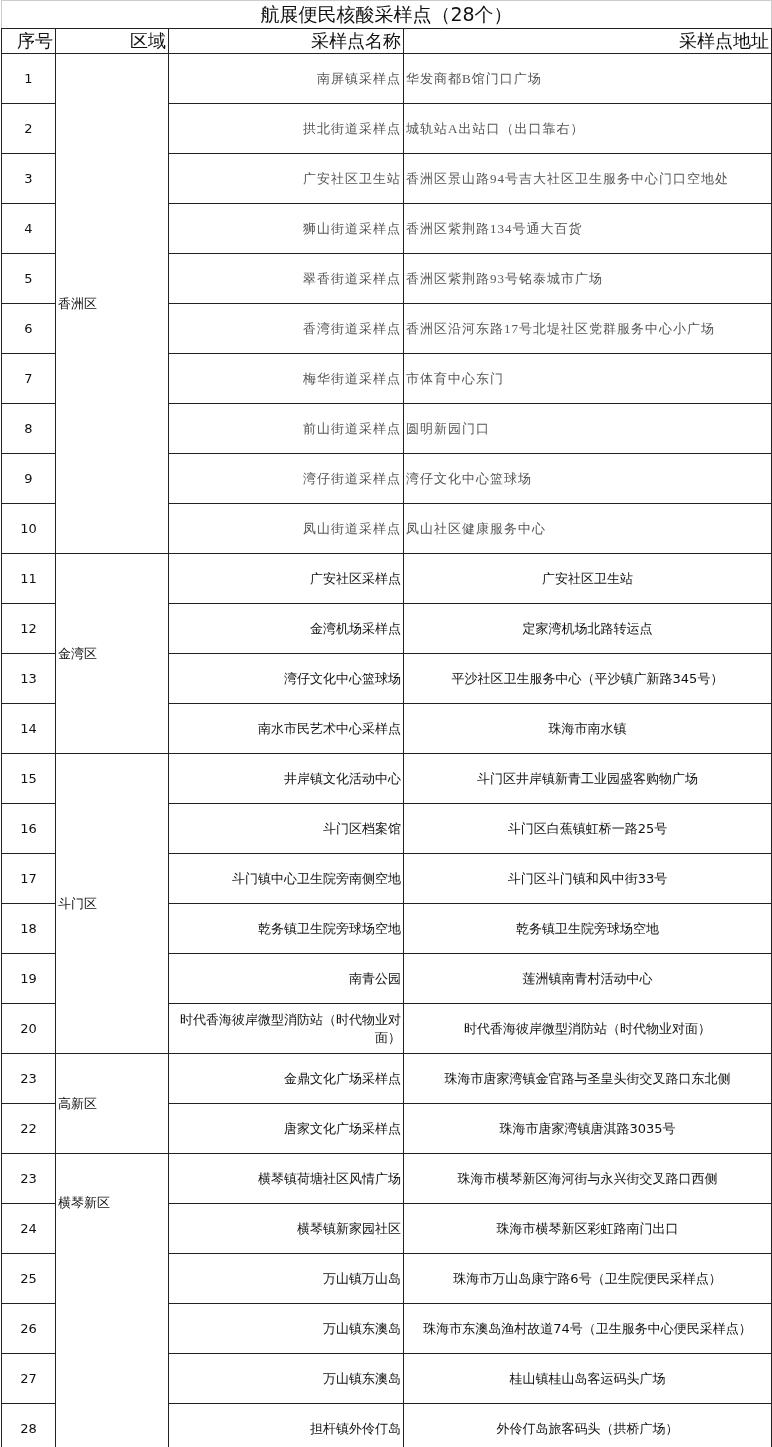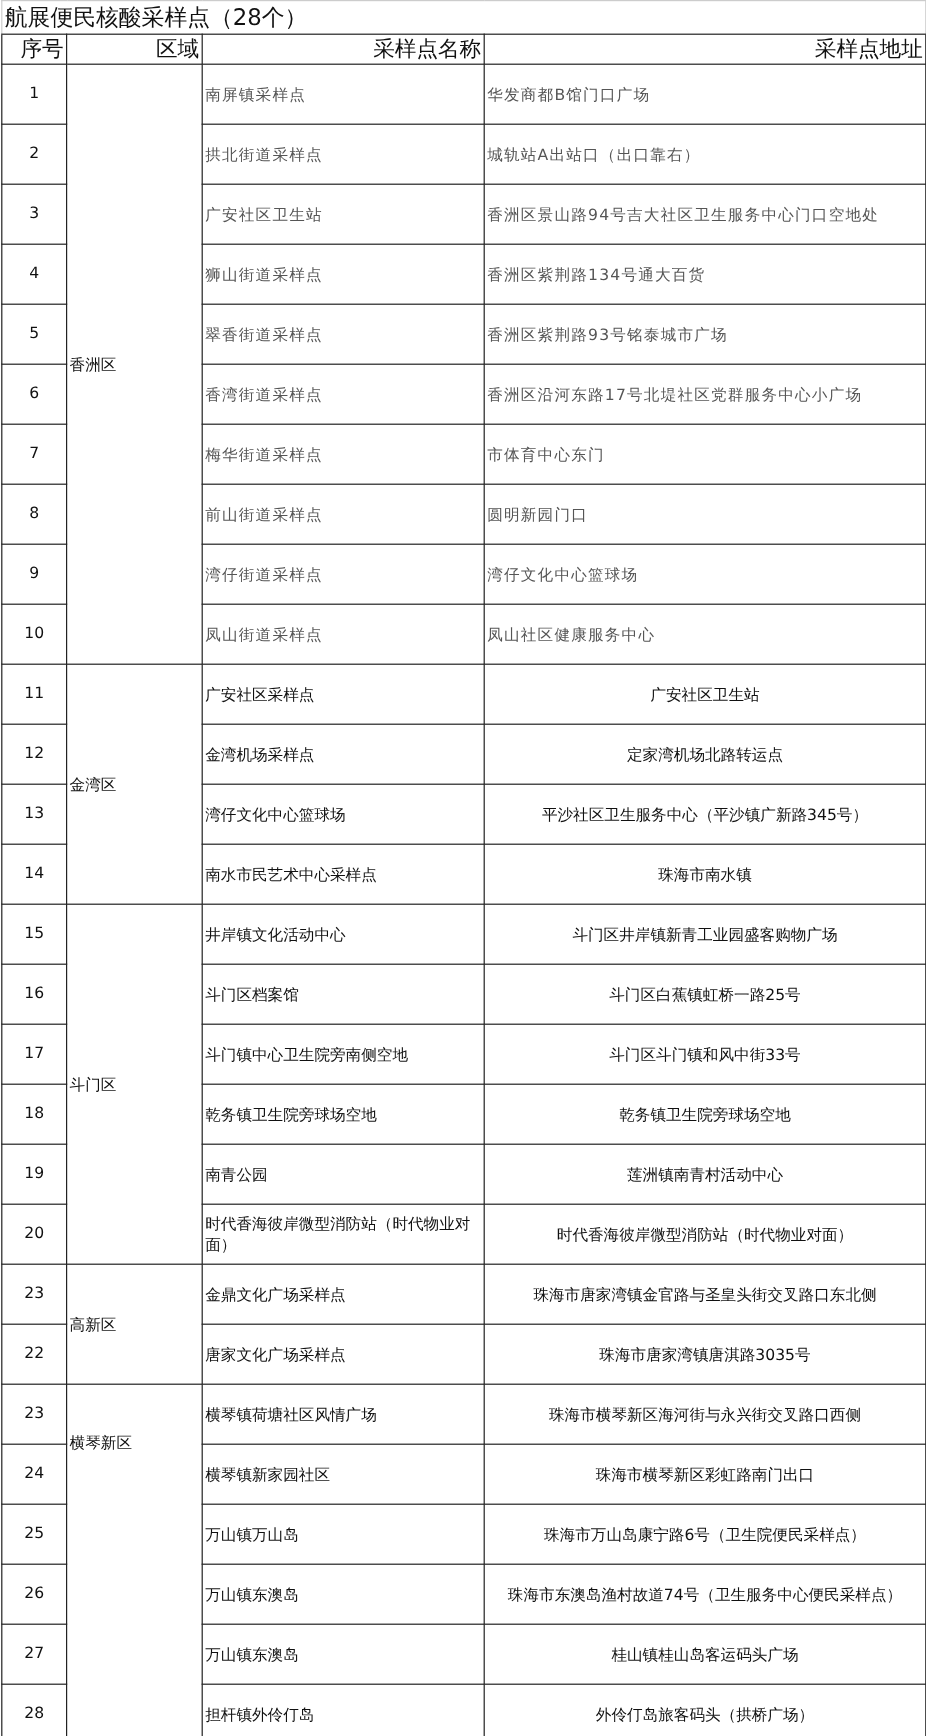--- a/index.html
+++ b/index.html
@@ -1,27 +1,27 @@
 <!DOCTYPE html>
 <html><head>
 <meta charset="utf-8">
 <style>
   html, body { margin:0; padding:0; background:#fff; }
   body { width:772px; height:1447px; overflow:hidden; font-family:"DejaVu Sans", sans-serif; color:#111; }
   .sheet { position:relative; width:770px; margin-left:1px; }
   table { border-collapse:collapse; width:770px; table-layout:fixed; }
   td, th { border:1px solid #222; padding:0 2px; font-weight:normal; vertical-align:middle; }
-  .title { height:27px; font-size:19px; text-align:left; border:1px solid #ccc; border-bottom:1px solid #222; }
+  .title { height:27px; font-size:19px; text-align:center; border:1px solid #ccc; border-bottom:1px solid #222; }
   .hdr th { height:18px; font-size:18px; text-align:right; }
   .row td { height:49px; font-size:13px; }
   .num { text-align:center; font-size:14px; }
   .region { text-align:left; font-size:14px; }
-  .name { text-align:left; }
+  .name { text-align:right; }
   .light { color:#555; letter-spacing:1px; }
-  .addr-left { text-align:left; }
+  .addr-left { text-align:left;font-family:Liberation Serif, serif; }
   .addr-center { text-align:center; }
   .region.top { vertical-align:top; padding-top:40px; }
 </style>
 </head>
 <body>
 
 <div class="sheet">
 <table>
   <colgroup>
         <col style="width:54px">

